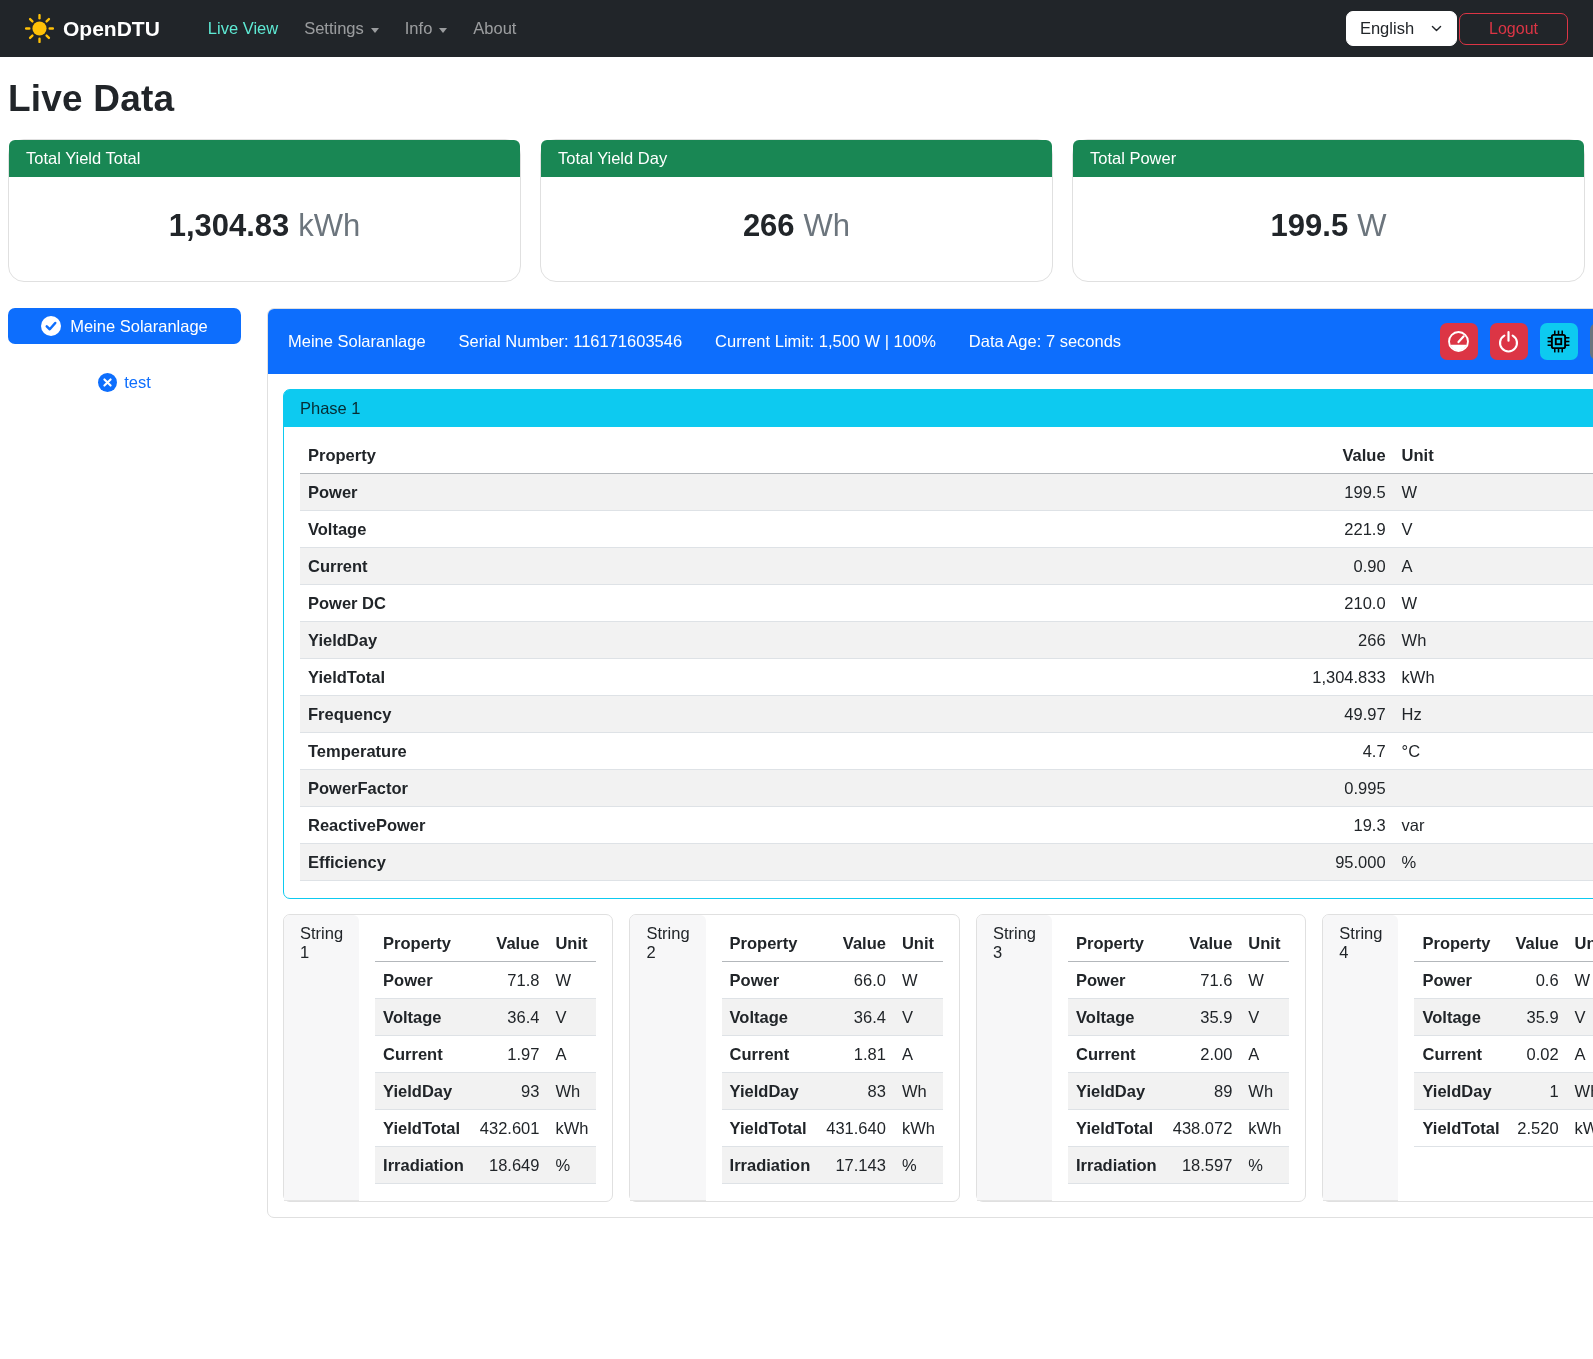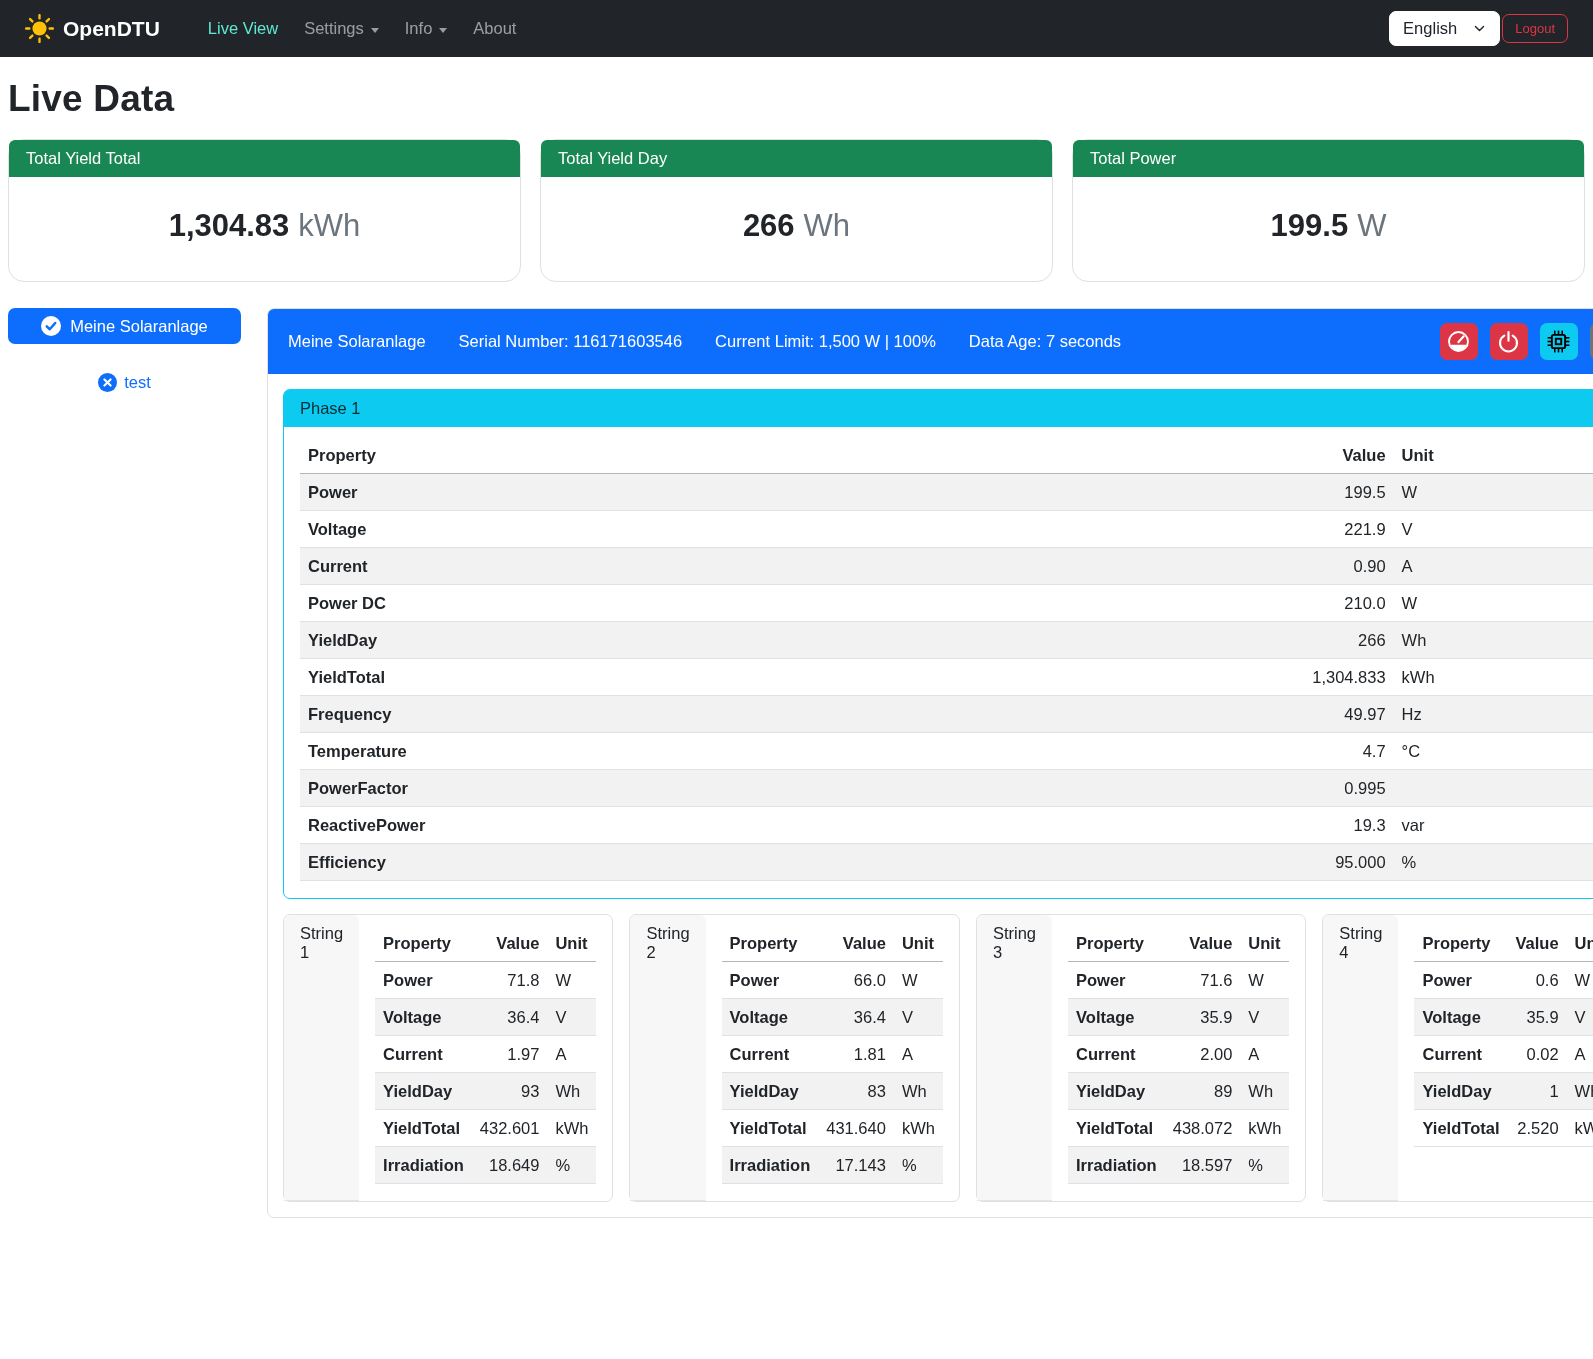--- a/index.html
+++ b/index.html
@@ -14,21 +14,21 @@
 
   
   .navbar { background:#212529; height:57px; display:flex; align-items:center; padding:0 25px; }
   .brand { display:flex; align-items:center; gap:9px; color:#fff; font-size:21px; font-weight:700; margin-right:35px; cursor:pointer; }
   .nav-links { display:flex; align-items:center; flex:1; }
   .nav-link { color:rgba(255,255,255,.55); padding:8px 13px; font-size:16.5px; cursor:pointer; display:flex; align-items:center; gap:7px; }
   .nav-link.active { color:#5eead4; }
   .caret { width:0; height:0; border-left:4.5px solid transparent; border-right:4.5px solid transparent; border-top:5px solid currentColor; margin-top:3px; }
   .nav-right { display:flex; align-items:center; gap:2px; }
   .lang-select { background:#fff; border:1px solid #fff; border-radius:7px; padding:7px 13px; display:flex; align-items:center; gap:16px; font-size:16.5px; color:#212529; cursor:pointer; }
-  .logout-btn { border:1px solid #dc3545; color:#dc3545; border-radius:7px; padding:6px 12px; background:transparent; font-size:13px; cursor:pointer; font-family:inherit; }
+  .logout-btn { border:1px solid #dc3545; color:#dc3545; border-radius:7px; padding:6px 29px; background:transparent; font-size:16px; cursor:pointer; font-family:inherit; }
 
   
   .container { padding:0 8px; }
   .page-title { font-size:37px; font-weight:600; margin:21px 0 19px; letter-spacing:.2px; }
 
   .summary-row { display:grid; grid-template-columns:repeat(3,1fr); gap:19px; }
   .card { background:#fff; border:1px solid #e0e0e0; border-radius:16px; }
   .summary-card .card-header { background:#198754; color:#fff; padding:9px 17px; font-size:16.5px; border-radius:6px 6px 0 0; }
   .summary-card .card-body { padding:31px 16px 37px; text-align:center; }
   .big-val { font-size:31px; font-weight:600; color:#212529; }

